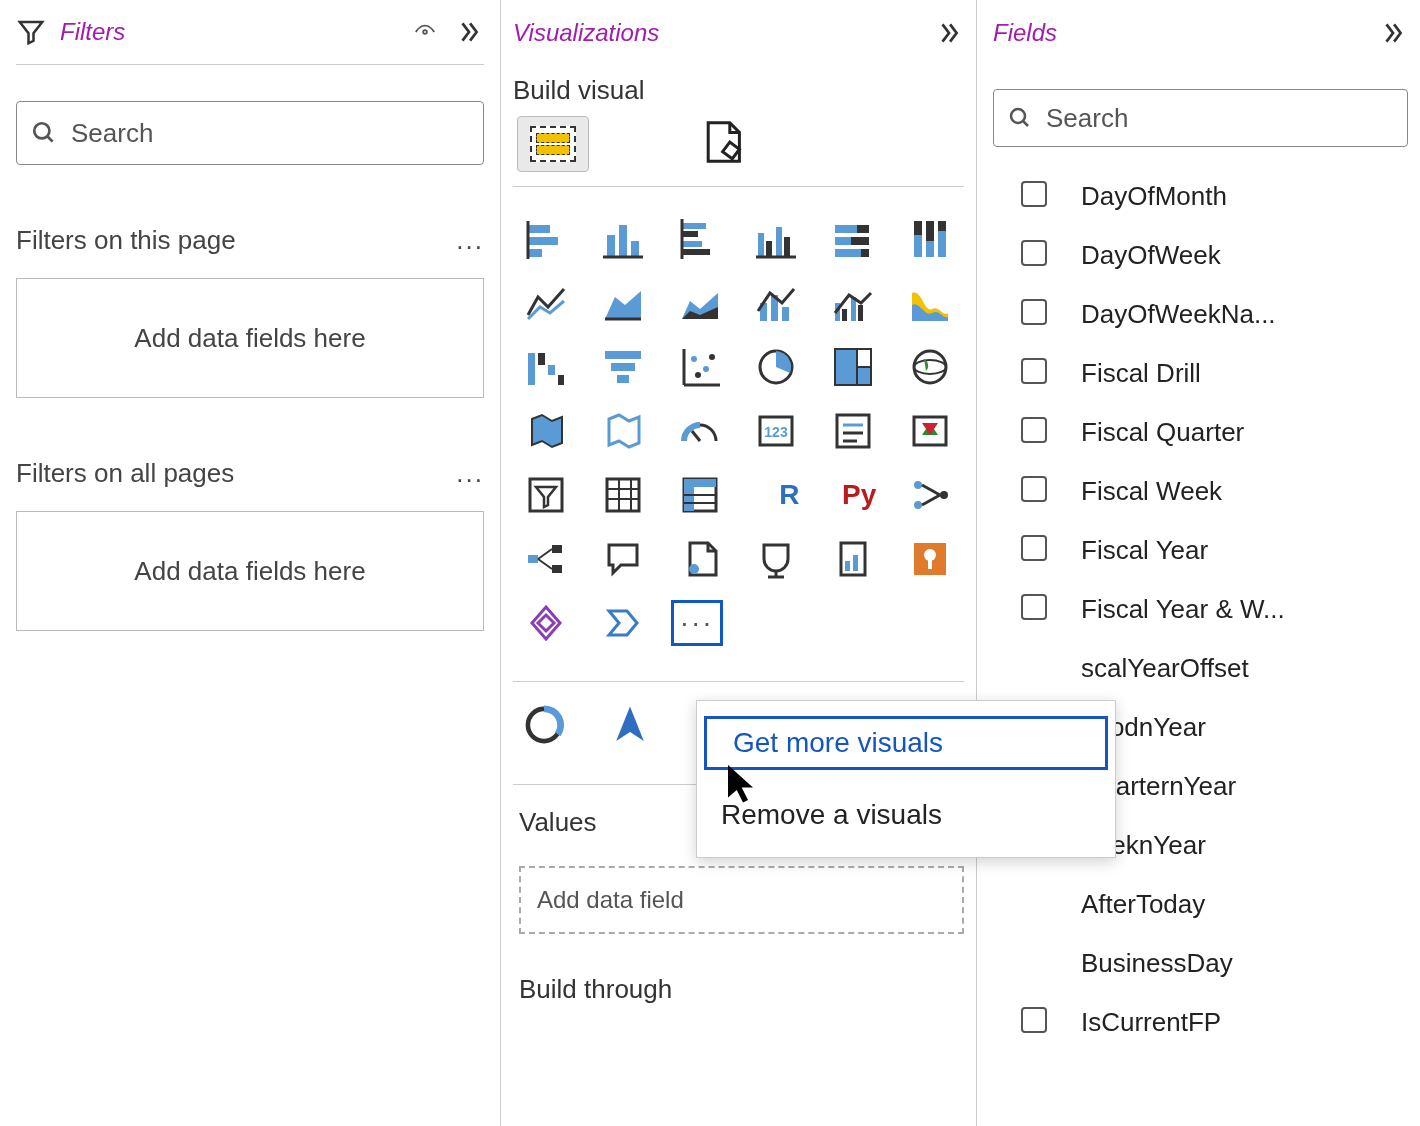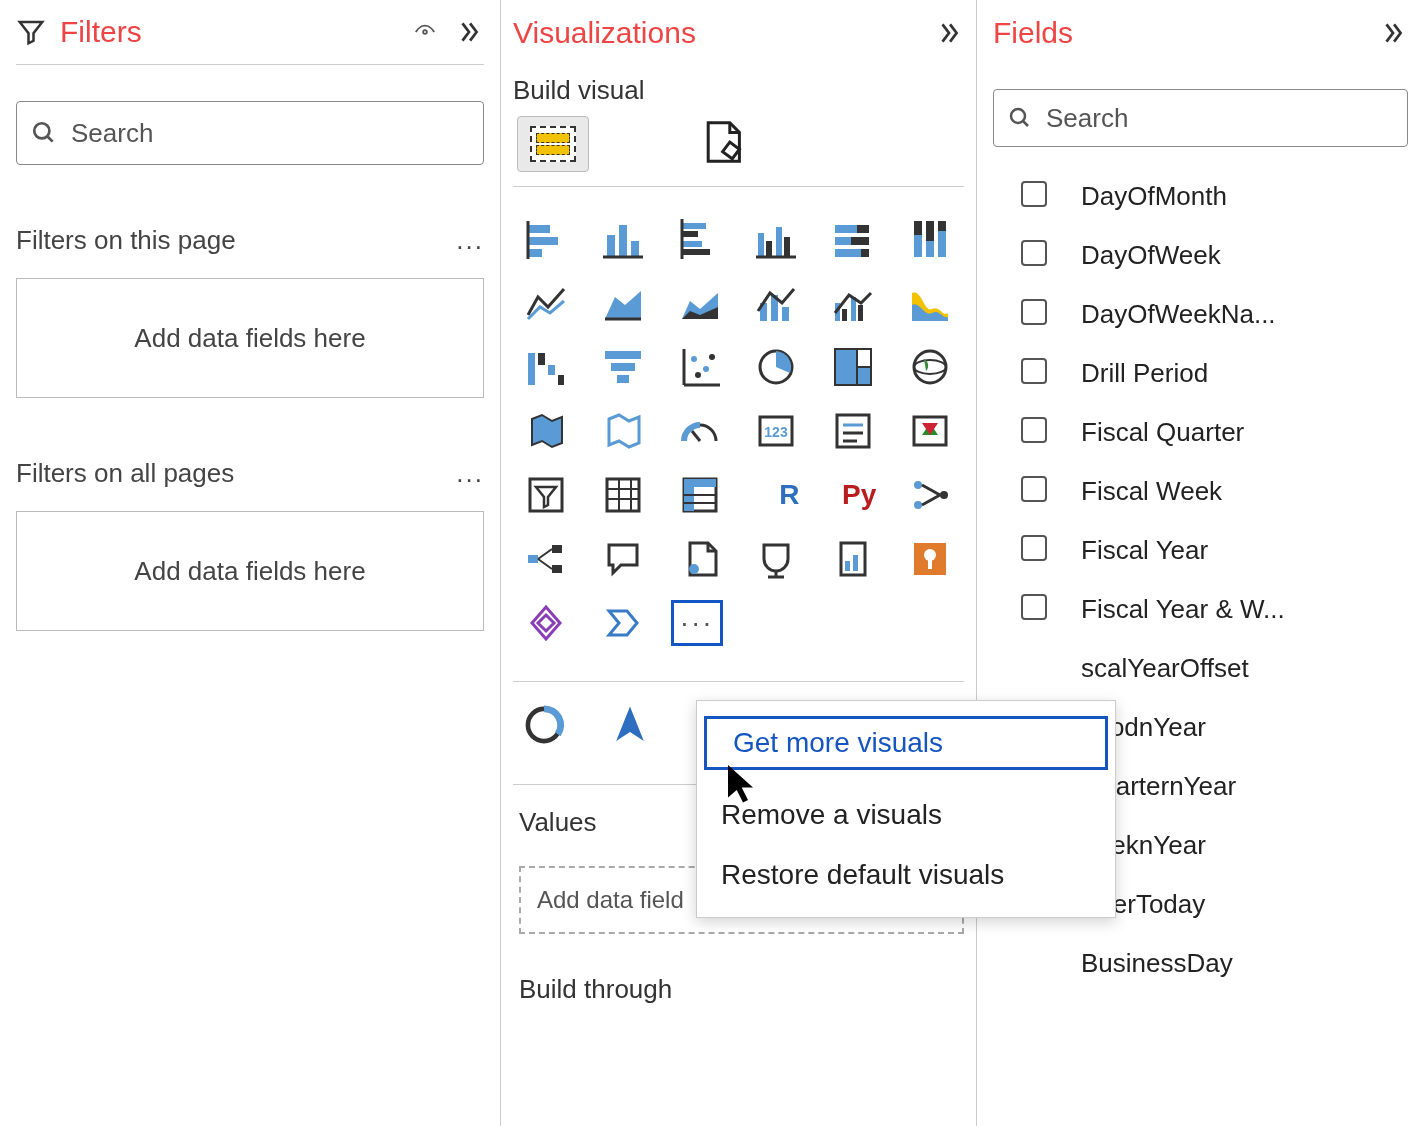--- a/index.html
+++ b/index.html
@@ -24,23 +24,24 @@
   }
   .panel-header {
     display: flex;
     align-items: center;
     height: 65px;
     gap: 14px;
     border-bottom: 1px solid #ccc;
   }
   .panel-header.noborder { border-bottom: none; }
   .panel-title {
-    font-size: 30px;
-    color: #ef4444;
+    font-size: 24px;
+    color: #a21caf;
     flex: 1;
+    font-style: italic;
   }
   .header-icon {
     width: 30px;
     height: 30px;
     display:flex;align-items:center;justify-content:center;
     color:#444;
   }
   .filters-search {
     margin-top: 36px;
     border: 1.5px solid #888;
@@ -599,21 +600,20 @@
     <div>
         <svg viewBox="0 0 40 40">
           <polygon points="20,4 32,34 20,26 8,34" fill="#2e6ec0"></polygon>
         </svg>
       </div>
   </div>
 
   <div class="context-menu">
     <div class="item">Get more visuals</div>
     <div class="item">Remove a visuals</div>
-    <div class="item">Restore default visuals</div>
   </div>
   <div class="cursor-icon">
     <svg viewBox="0 0 24 32">
         <polygon points="0,0 0,26 7,20 12,30 16,28 11,18 20,18" fill="#000"></polygon>
       </svg>
   </div>
 
   <div class="values-area">
     <div class="values-label">Values</div>
     <div class="values-drop">Add data field</div>
@@ -649,21 +649,21 @@
     <div class="field-row">
         <div class="cb"></div>
         <span>DayOfWeek</span>
       </div>
     <div class="field-row">
         <div class="cb"></div>
         <span>DayOfWeekNa...</span>
       </div>
     <div class="field-row">
         <div class="cb"></div>
-        <span>Drill Period</span>
+        <span>Fiscal Drill</span>
       </div>
     <div class="field-row">
         <div class="cb"></div>
         <span>Fiscal Quarter</span>
       </div>
     <div class="field-row">
         <div class="cb"></div>
         <span>Fiscal Week</span>
       </div>
     <div class="field-row">
@@ -685,14 +685,18 @@
       </div>
     <div class="field-row nocb">
         <span>VeeknYear</span>
       </div>
     <div class="field-row nocb">
         <span>AfterToday</span>
       </div>
     <div class="field-row nocb">
         <span>BusinessDay</span>
       </div>
+    <div class="field-row">
+        <div class="cb"></div>
+        <span>IsCurrentFP</span>
+      </div>
   </div>
 </div>
 
 </body></html>

